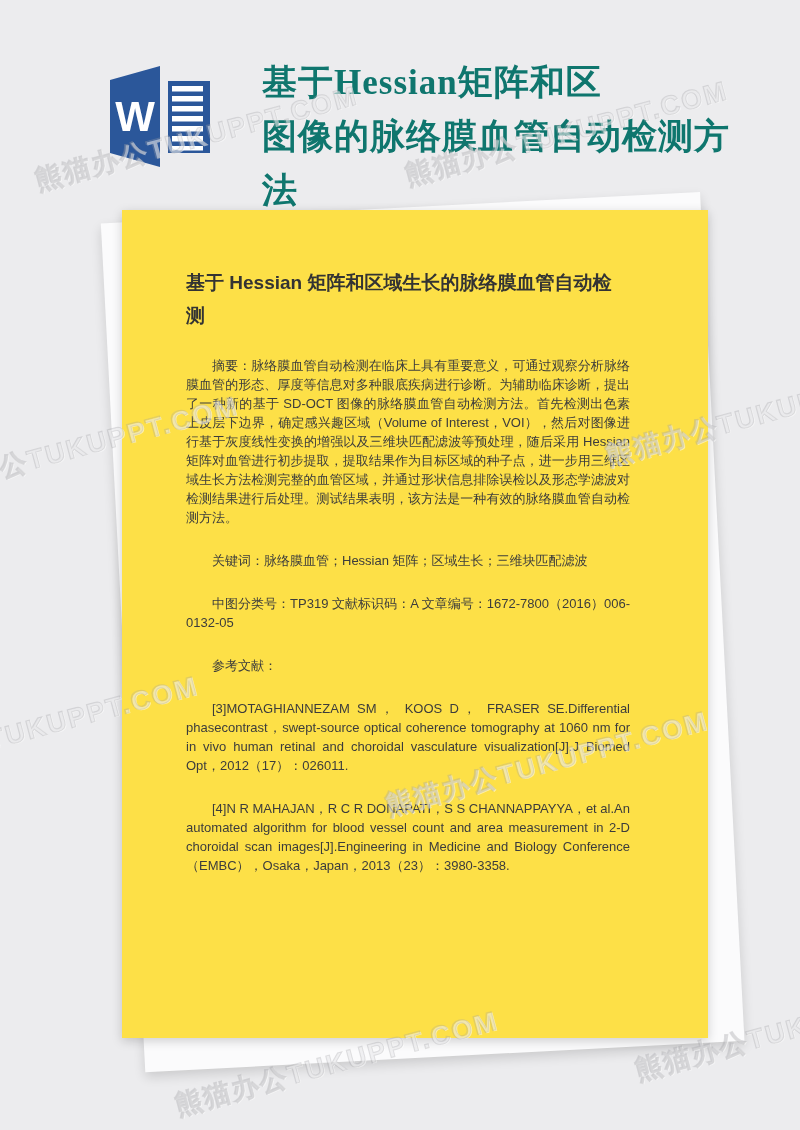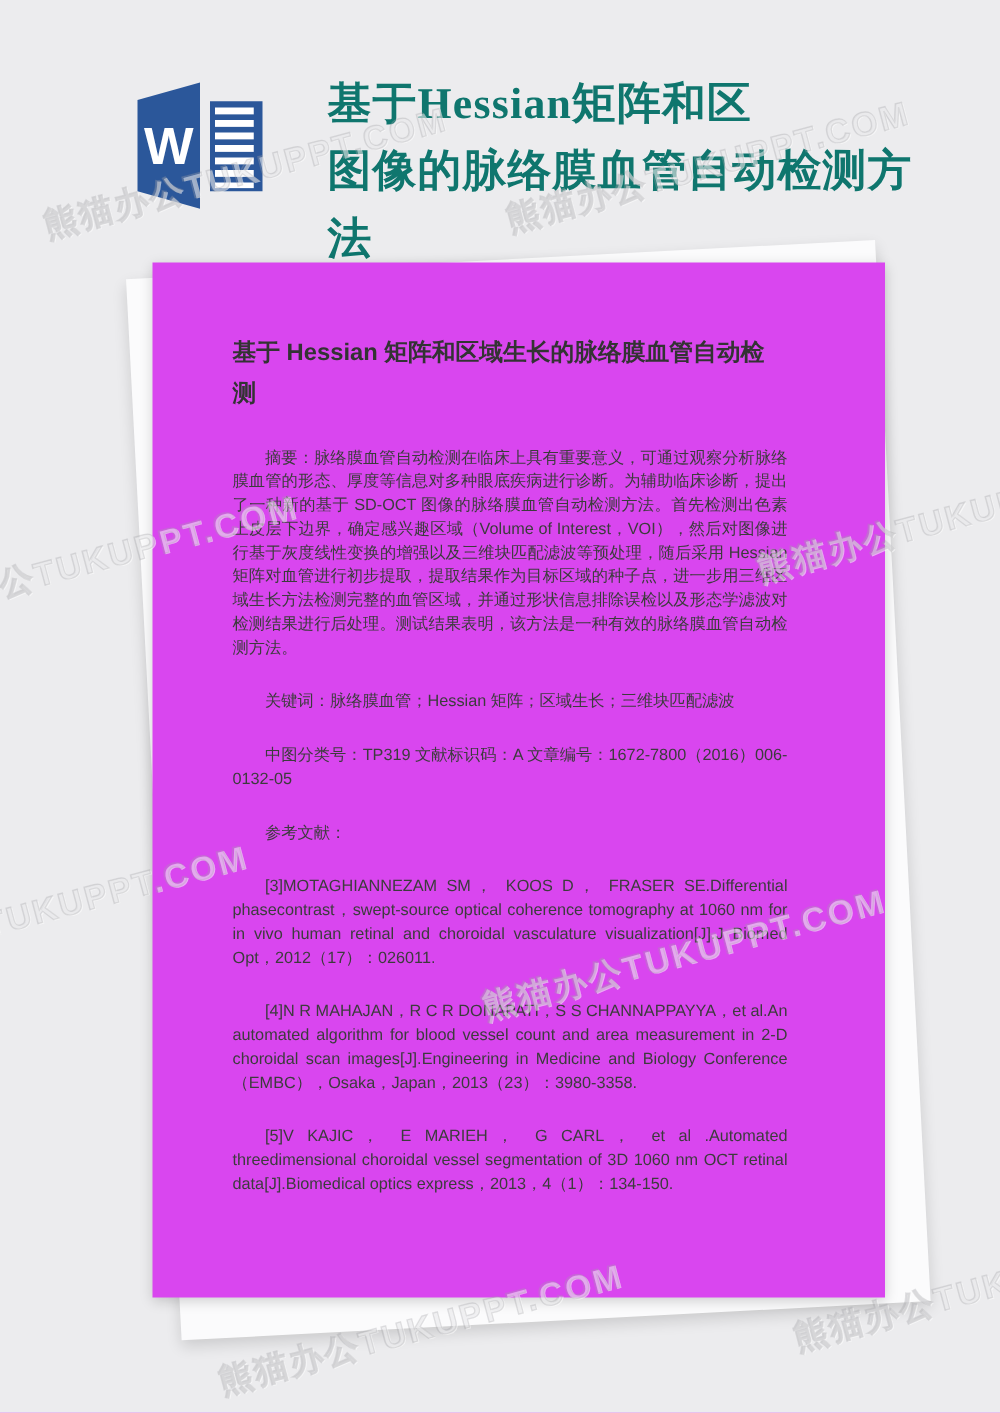--- a/index.html
+++ b/index.html
@@ -17,21 +17,21 @@
 
   
   .back-page{
     position:absolute;left:100px;top:192px;width:600px;height:850px;
     background:#fbfbfc;
     transform:rotate(-3deg);transform-origin:top right;
     box-shadow:0 5px 12px rgba(0,0,0,0.14);
   }
   .main-page{
     position:absolute;left:122px;top:210px;width:586px;height:828px;
-    background:#d946ef;
+    background:#fde047;
     box-shadow:0 3px 10px rgba(0,0,0,0.18);
     box-sizing:border-box;
     padding:56px 78px 0 64px;
   }
   .doc-title{
     margin:0 0 20px 0;
     font-size:19px;line-height:33px;font-weight:bold;color:#333333;
   }
   .doc-par{
     margin:24px 0;
@@ -86,21 +86,20 @@
   </div>
 
   <div class="main-page">
     <h1 class="doc-title">基于 Hessian 矩阵和区域生长的脉络膜血管自动检测</h1>
     <p class="doc-par">摘要：脉络膜血管自动检测在临床上具有重要意义，可通过观察分析脉络膜血管的形态、厚度等信息对多种眼底疾病进行诊断。为辅助临床诊断，提出了一种新的基于 SD-OCT 图像的脉络膜血管自动检测方法。首先检测出色素上皮层下边界，确定感兴趣区域（Volume of Interest，VOI），然后对图像进行基于灰度线性变换的增强以及三维块匹配滤波等预处理，随后采用 Hessian 矩阵对血管进行初步提取，提取结果作为目标区域的种子点，进一步用三维区域生长方法检测完整的血管区域，并通过形状信息排除误检以及形态学滤波对检测结果进行后处理。测试结果表明，该方法是一种有效的脉络膜血管自动检测方法。</p>
     <p class="doc-par">关键词：脉络膜血管；Hessian 矩阵；区域生长；三维块匹配滤波</p>
     <p class="doc-par">中图分类号：TP319 文献标识码：A 文章编号：1672-7800（2016）006-0132-05</p>
     <p class="doc-par">参考文献：</p>
     <p class="doc-par">[3]MOTAGHIANNEZAM SM， KOOS D， FRASER SE.Differential phasecontrast，swept-source optical coherence tomography at 1060 nm for in vivo human retinal and choroidal vasculature visualization[J].J Biomed Opt，2012（17）：026011.</p>
     <p class="doc-par">[4]N R MAHAJAN，R C R DONAPATI，S S CHANNAPPAYYA，et al.An automated algorithm for blood vessel count and area measurement in 2-D choroidal scan images[J].Engineering in Medicine and Biology Conference（EMBC），Osaka，Japan，2013（23）：3980-3358.</p>
-    <p class="doc-par">[5]V KAJIC， E MARIEH， G CARL， et al .Automated threedimensional choroidal vessel segmentation of 3D 1060 nm OCT retinal data[J].Biomedical optics express，2013，4（1）：134-150.</p>
   </div>
 
   <div class="wm-layer">
     <span class="wm wm1">熊猫办公TUKUPPT.COM</span>
     <span class="wm wm2">熊猫办公TUKUPPT.COM</span>
     <span class="wm wm3">熊猫办公TUKUPPT.COM</span>
     <span class="wm wm4">熊猫办公TUKUPPT.COM</span>
     <span class="wm wm5">熊猫办公TUKUPPT.COM</span>
     <span class="wm wm6">熊猫办公TUKUPPT.COM</span>
     <span class="wm wm7">熊猫办公TUKUPPT.COM</span>

